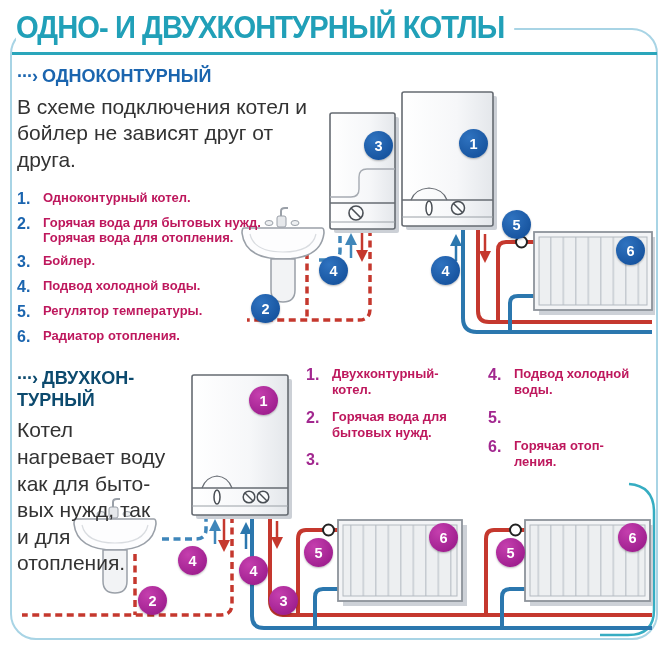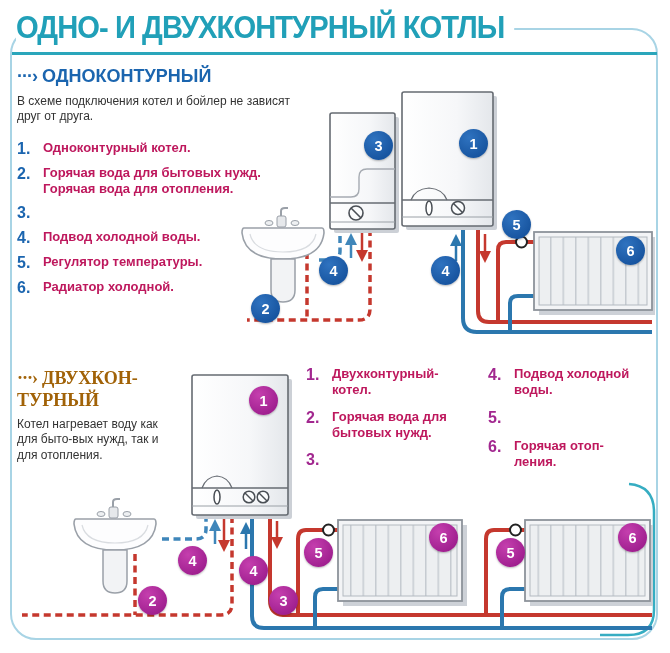--- a/index.html
+++ b/index.html
@@ -8,23 +8,23 @@
   .frame{position:absolute;left:10px;top:28px;width:644px;height:608px;
          border:2.5px solid #A8D4E5;border-radius:26px;z-index:1;}
   .diagram{position:absolute;left:0;top:0;z-index:2;}
   .title{position:absolute;left:16px;top:10px;z-index:4;background:#fff;padding:0 10px 0 0;
          font-size:31px;font-weight:700;color:#21A0B8;letter-spacing:-1px;
          transform:scaleX(.94);transform-origin:0 50%;white-space:nowrap;}
   .rule{position:absolute;left:12px;top:52px;width:645px;height:3px;background:#2AA6BB;z-index:3;}
 
   .sec-h{font-size:18px;font-weight:700;line-height:1.2;}
   .h-blue{color:#1B65AF;}
-  .h-mag{color:#a16207;font-family:Liberation Serif, serif;}
+  .h-mag{color:#0c4a6e;}
   .arrow{font-weight:700;margin-right:5px;letter-spacing:-1px;}
-  .para{font-size:12px;line-height:1.27;color:#333;margin-top:6px;}
+  .para{font-size:21px;line-height:1.27;color:#333;margin-top:6px;}
 
   .tblock{position:absolute;z-index:3;}
   #top-text{left:17px;top:66px;width:300px;}
   #top-text .para{width:295px;}
   #bottom-text{left:17px;top:368px;width:152px;}
   #bottom-text .para{width:150px;}
 
   .list{display:flex;flex-direction:column;}
   .li{display:flex;align-items:flex-start;}
   .num{flex:0 0 26px;font-weight:700;font-size:16px;}
@@ -200,32 +200,33 @@
       <div class="li">
         <span class="num n-blue">1.</span>
         <span class="txt">Одноконтурный котел.</span>
       </div>
       <div class="li">
         <span class="num n-blue">2.</span>
         <span class="txt">Горячая вода для бытовых нужд. Горячая вода для отопления.</span>
       </div>
       <div class="li">
         <span class="num n-blue">3.</span>
+        <span class="txt">Бойлер.</span>
       </div>
       <div class="li">
         <span class="num n-blue">4.</span>
         <span class="txt">Подвод холодной воды.</span>
       </div>
       <div class="li">
         <span class="num n-blue">5.</span>
         <span class="txt">Регулятор температуры.</span>
       </div>
       <div class="li">
         <span class="num n-blue">6.</span>
-        <span class="txt">Радиатор холодной.</span>
+        <span class="txt">Радиатор отопления.</span>
       </div>
     </div>
   </div>
 
   <div class="tblock" id="bottom-text">
     <div class="sec-h h-mag">
       <span class="arrow">···›</span><span>ДВУХКОН-ТУРНЫЙ</span>
     </div>
     <div class="para">Котел нагревает воду как для быто-вых нужд, так и для отопления.</div>
   </div>

